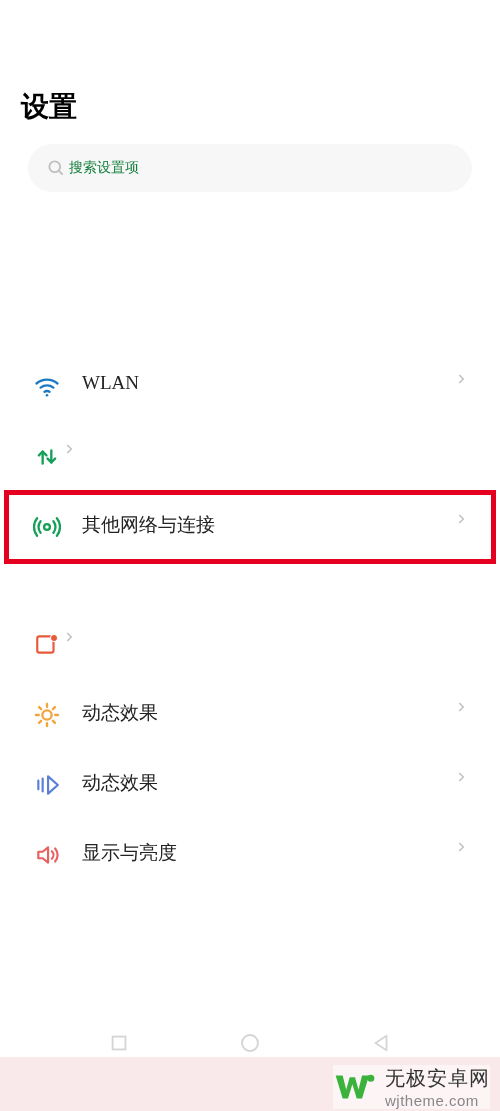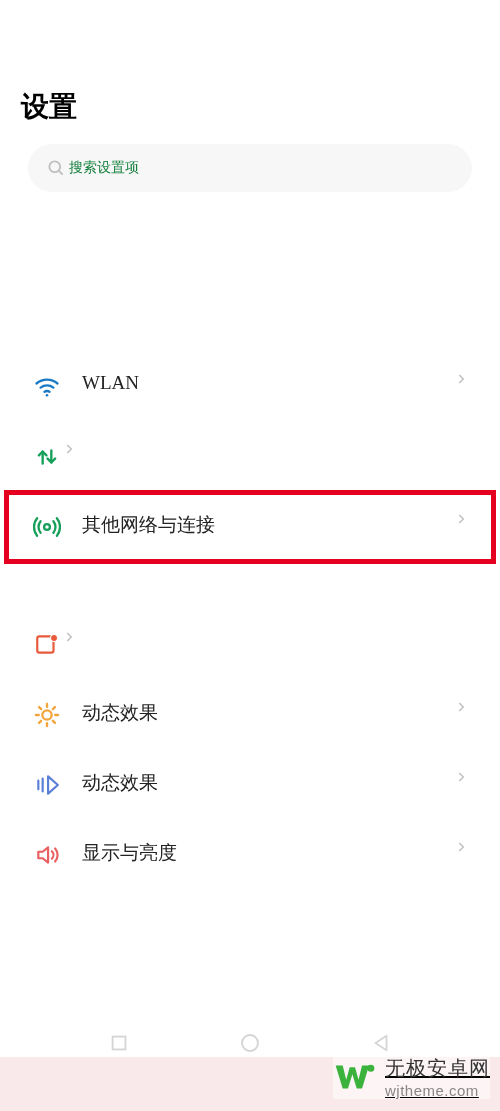--- a/index.html
+++ b/index.html
@@ -60,25 +60,24 @@
       left: 0; right: 0; bottom: 40px;
       height: 56px;
       display: flex;
       align-items: center;
       justify-content: space-evenly;
       opacity: 0.3;
     }
     .watermark {
       position: absolute;
       right: 10px;
-      bottom: 12px;
+      bottom: 2px;
       display: flex;
       align-items: flex-start;
       background: rgba(255,255,255,0.5);
-      text-decoration: underline;
     }
     .wm-text { display: flex; flex-direction: column; margin-left: 8px; }
     .wm-main { font-size: 20px; color: #333; font-weight: 500; letter-spacing: 1px; }
     .wm-sub { font-size: 15px; color: #888; letter-spacing: 0.5px; }
     .bottom-tint {
       position: absolute;
       left:0; right:0; bottom:0; height: 54px;
       background: #f9e9ea;
     }
   </style>

